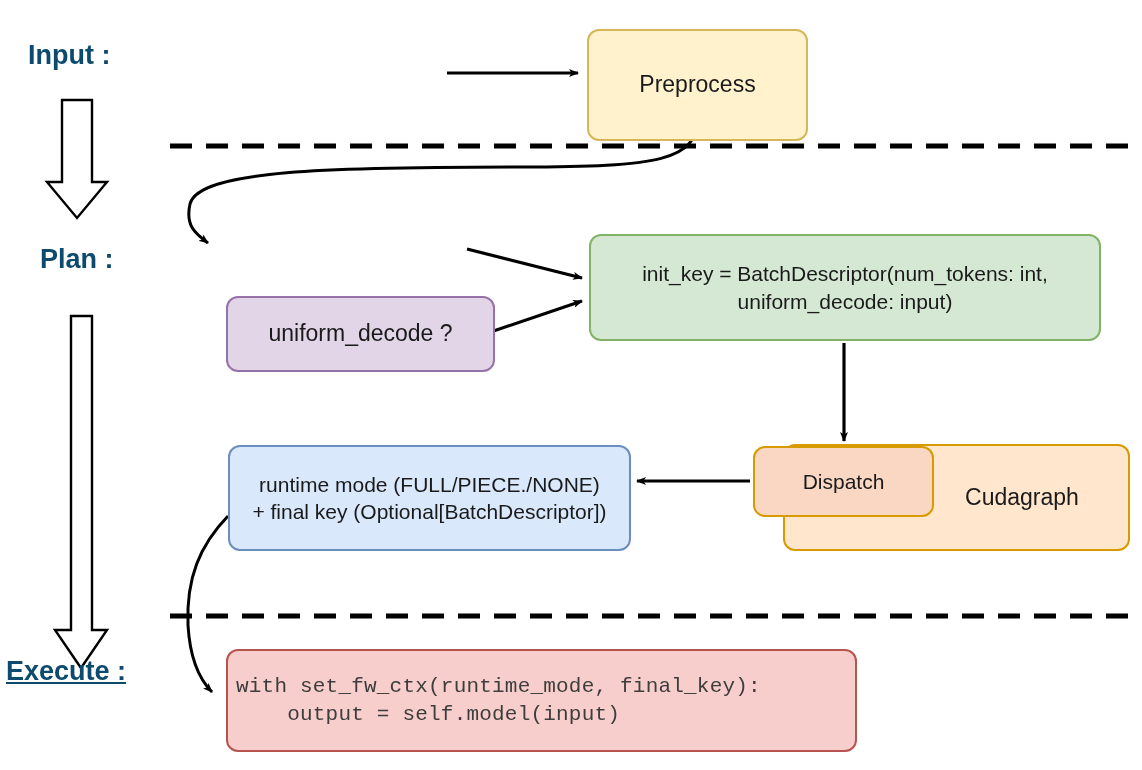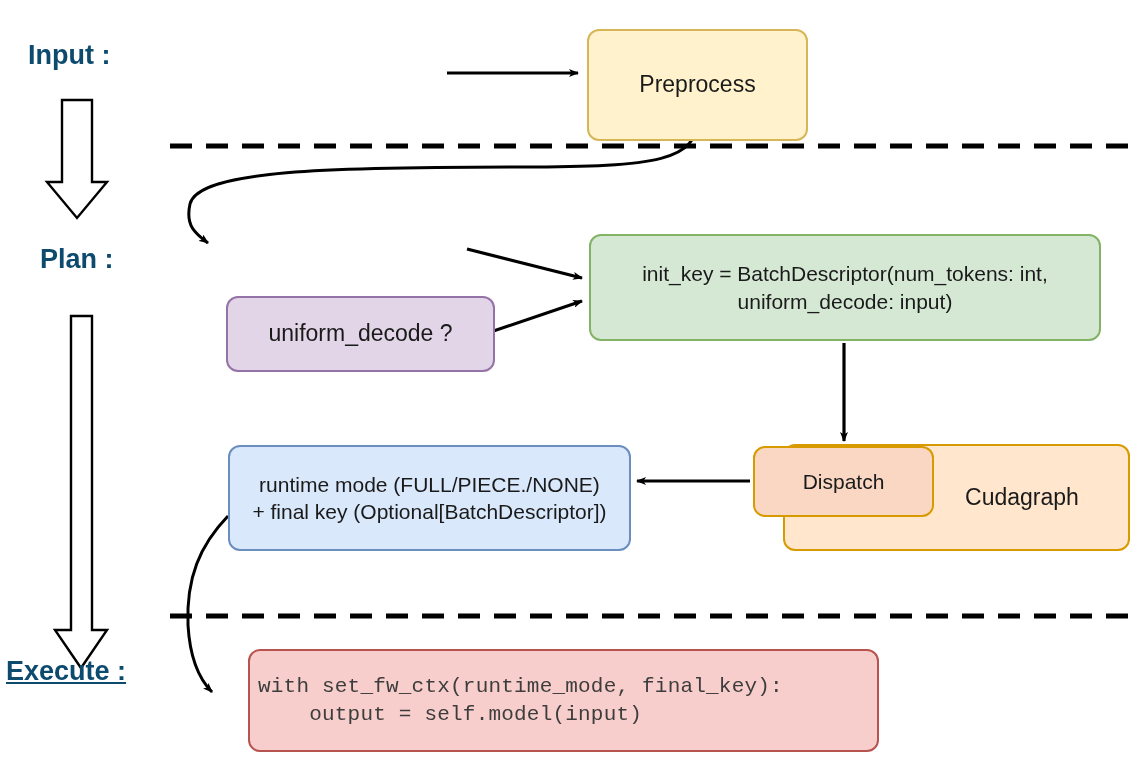--- a/index.html
+++ b/index.html
@@ -97,21 +97,20 @@
     left: 226px; top: 649px; width: 631px; height: 103px;
     background: #f8cecc; border: 2px solid #b85450;
     font-family: "Liberation Mono", "DejaVu Sans Mono", monospace;
     font-size: 21px;
     justify-content: flex-start;
     padding-left: 8px;
     white-space: pre;
     text-align: left;
     color: #3d3d3d;
     letter-spacing: 0.2px;
-    margin-left: 22px;
   }
 
   #label-input   { left: 28px;  top: 40px; }
   #label-plan    { left: 40px;  top: 244px; }
   #label-execute { left: 6px;   top: 656px; text-decoration: underline; }
 </style>
 </head>
 <body>
 
 <div id="canvas">

